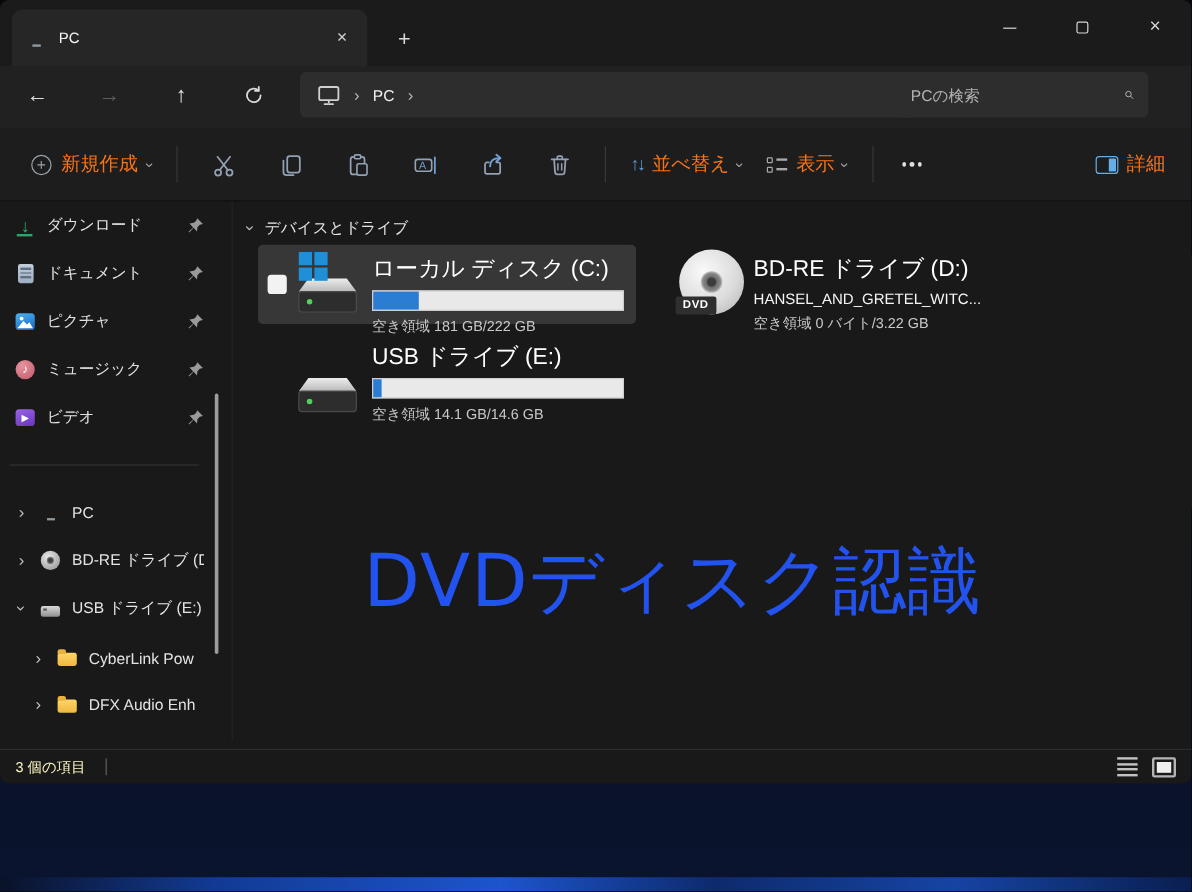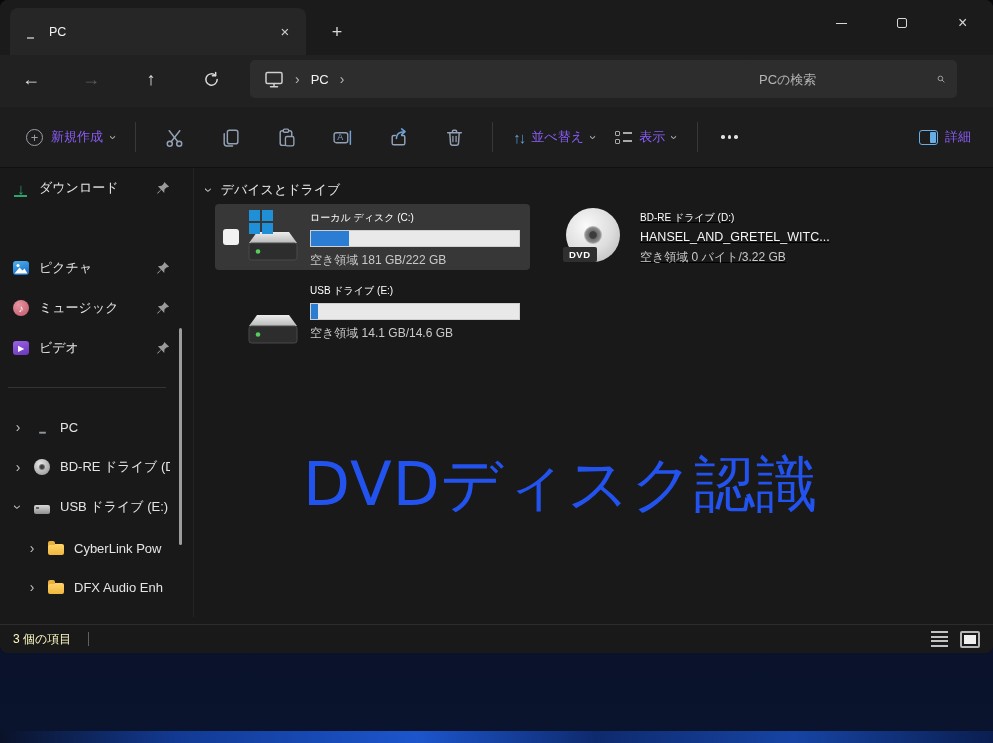--- a/index.html
+++ b/index.html
@@ -37,21 +37,21 @@
   .search{left:745px;width:212px;padding:0 12px;}
   .search input{flex:1;background:transparent;border:none;outline:none;color:#cfcfcf;font-size:13px;font-family:inherit;}
   .search input::placeholder{color:#b5b5b5;}
 
   
   .toolbar{position:absolute;top:107px;left:0;right:0;height:61px;background:#1d1d1d;border-bottom:1px solid #101010;
     display:flex;align-items:center;padding:0 12px;}
   .tb-new{display:flex;align-items:center;gap:8px;padding:8px 10px;border-radius:4px;margin-left:4px;}
   .plus-circle{width:17px;height:17px;border:1.5px solid #9aa0a8;border-radius:50%;color:#9aa0a8;font-size:13px;
     display:flex;align-items:center;justify-content:center;line-height:1;}
-  .tb-label{color:#8b5cf6;font-size:13px;}
+  .tb-label{color:#f97316;font-size:16px;}
   .chev-down{color:#a8a8a8;font-size:13px;display:inline-block;transform:rotate(90deg);}
   .tb-sep{width:1px;height:30px;background:#383838;margin:0 10px;}
   .tb-icon-btn{width:56px;height:40px;display:flex;align-items:center;justify-content:center;border-radius:4px;}
   .tb-group{display:flex;align-items:center;gap:7px;padding:8px 10px;border-radius:4px;}
   .sort-arrows{color:#5f9bd5;font-size:15px;font-weight:bold;letter-spacing:-2px;}
   .view-ic{display:flex;flex-direction:column;gap:3px;}
   .view-row{display:flex;align-items:center;gap:3px;}
   .view-dot{width:5px;height:5px;border:1.3px solid #a8a8a8;border-radius:1px;}
   .view-line{width:9px;height:1.5px;background:#a8a8a8;}
   .more-ic{display:flex;gap:3px;align-items:center;}
@@ -94,21 +94,21 @@
   .section-hdr{position:absolute;left:207px;top:181px;display:flex;align-items:center;gap:9px;}
   .section-label{color:#e6e6e6;font-size:13px;}
   .drive-item{position:absolute;border-radius:4px;}
   .drive-item.selected{background:#373737;}
   .chk{position:absolute;left:8px;top:25px;width:16px;height:16px;background:#f2f2f2;border-radius:3px;}
   .hdd-wrap{position:absolute;width:64px;height:54px;}
   .hdd-wrap svg{position:absolute;left:4px;bottom:2px;}
   .winlogo{position:absolute;left:6px;top:0;display:grid;grid-template-columns:11px 11px;grid-template-rows:11px 11px;gap:2px;}
   .winlogo i{background:#1f8fd8;}
   .drive-info{position:absolute;}
-  .drive-name{color:#fff;font-size:10px;white-space:nowrap;}
+  .drive-name{color:#fff;font-size:19px;white-space:nowrap;}
   .drive-vol{color:#f5f5f5;font-size:12.5px;white-space:nowrap;margin-top:5px;}
   .drive-free{color:#c9c9c9;font-size:12px;white-space:nowrap;margin-top:5px;}
   .bar{width:210px;height:17px;background:#e9e9e9;margin-top:5px;border:1px solid #cfcfcf;}
   .bar-fill{height:100%;background:#2b7cd3;}
   .disc-big{position:absolute;left:8px;top:4px;width:54px;height:54px;border-radius:50%;
     background:radial-gradient(circle at 38% 34%,#fafafa,#dcdcdc 55%,#c6c6c6 78%,#bdbdbd);}
   .disc-big::before{content:"";position:absolute;left:18px;top:18px;width:18px;height:18px;border-radius:50%;
     background:radial-gradient(#3c3c3c 26%,#6d6d6d 34%,#8a8a8a 58%,#b5b5b5 66%);}
   .dvd-badge{position:absolute;left:-3px;bottom:0;background:#2f2f2f;color:#fff;font-size:9.5px;font-weight:bold;
     padding:2px 6px;border-radius:2px;letter-spacing:.5px;}
@@ -274,20 +274,33 @@
       <div class="side-item" style="top:3px;">
         <span class="ic16">
             <span class="dl-arrow">↓</span>
             <span class="dl-bar"></span>
           </span>
         <span class="side-label">ダウンロード</span>
         <svg class="pin-ic" width="14" height="14" viewBox="0 0 16 16">
           <path d="M9.5 1l5.5 5.5-3 .8-2.2 2.2-.5 4.2-3.2-3.6L2 14.5l-.7-.7 4.4-4.1L2.2 6l4.3-.6 2.2-2.2z" fill="#9a9a9a"></path>
         </svg>
       </div>
+      <div class="side-item" style="top:43px;">
+        <span class="ic16">
+            <span class="doc-ic">
+              <i></i>
+              <i></i>
+              <i></i>
+            </span>
+          </span>
+        <span class="side-label">ドキュメント</span>
+        <svg class="pin-ic" width="14" height="14" viewBox="0 0 16 16">
+          <path d="M9.5 1l5.5 5.5-3 .8-2.2 2.2-.5 4.2-3.2-3.6L2 14.5l-.7-.7 4.4-4.1L2.2 6l4.3-.6 2.2-2.2z" fill="#9a9a9a"></path>
+        </svg>
+      </div>
       <div class="side-item" style="top:83px;">
         <span class="ic16">
           <span class="pic-ic">
               <svg width="16" height="14" viewBox="0 0 16 14">
             <circle cx="5" cy="4.5" r="1.6" fill="#fff"></circle>
             <polygon points="1.5,12.5 6.5,6.5 9.5,9.5 11.5,7.5 14.5,12.5" fill="#fff"></polygon>
           </svg>
             </span>
         </span>
         <span class="side-label">ピクチャ</span>
@@ -399,21 +412,21 @@
           <div class="bar-fill" style="width:18.5%"></div>
         </div>
         <div class="drive-free">空き領域 181 GB/222 GB</div>
       </div>
     </div>
 
     <div class="drive-item" style="left:558px;top:204px;width:325px;height:66px;">
       <span class="disc-big">
         <span class="dvd-badge">DVD</span>
       </span>
-      <div class="drive-info" style="left:82px;top:7px;text-decoration:underline;">
+      <div class="drive-info" style="left:70px;top:7px;">
         <div class="drive-name">BD-RE ドライブ (D:)</div>
         <div class="drive-vol">HANSEL_AND_GRETEL_WITC...</div>
         <div class="drive-free">空き領域 0 バイト/3.22 GB</div>
       </div>
     </div>
 
     <div class="drive-item" style="left:215px;top:277px;width:315px;height:66px;">
       <span class="hdd-wrap" style="left:28px;top:16px;">
         <svg width="52" height="32" viewBox="0 0 52 32">
           <defs>

